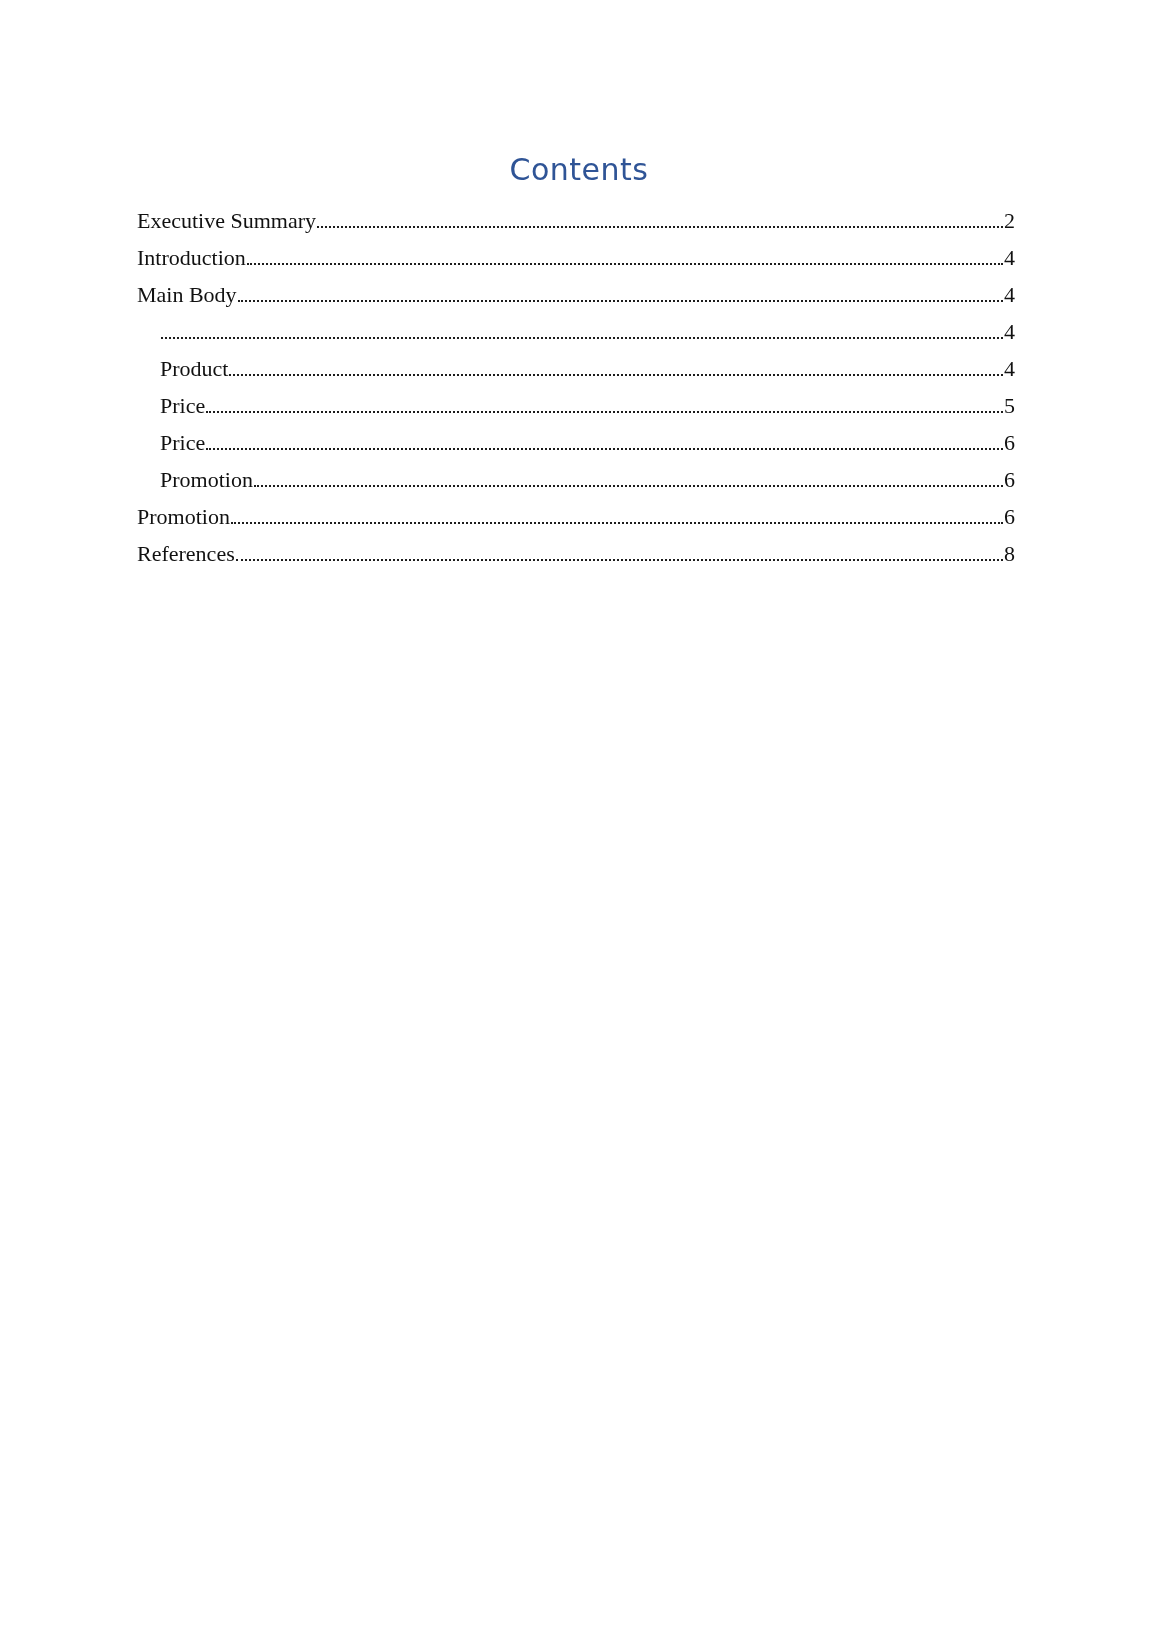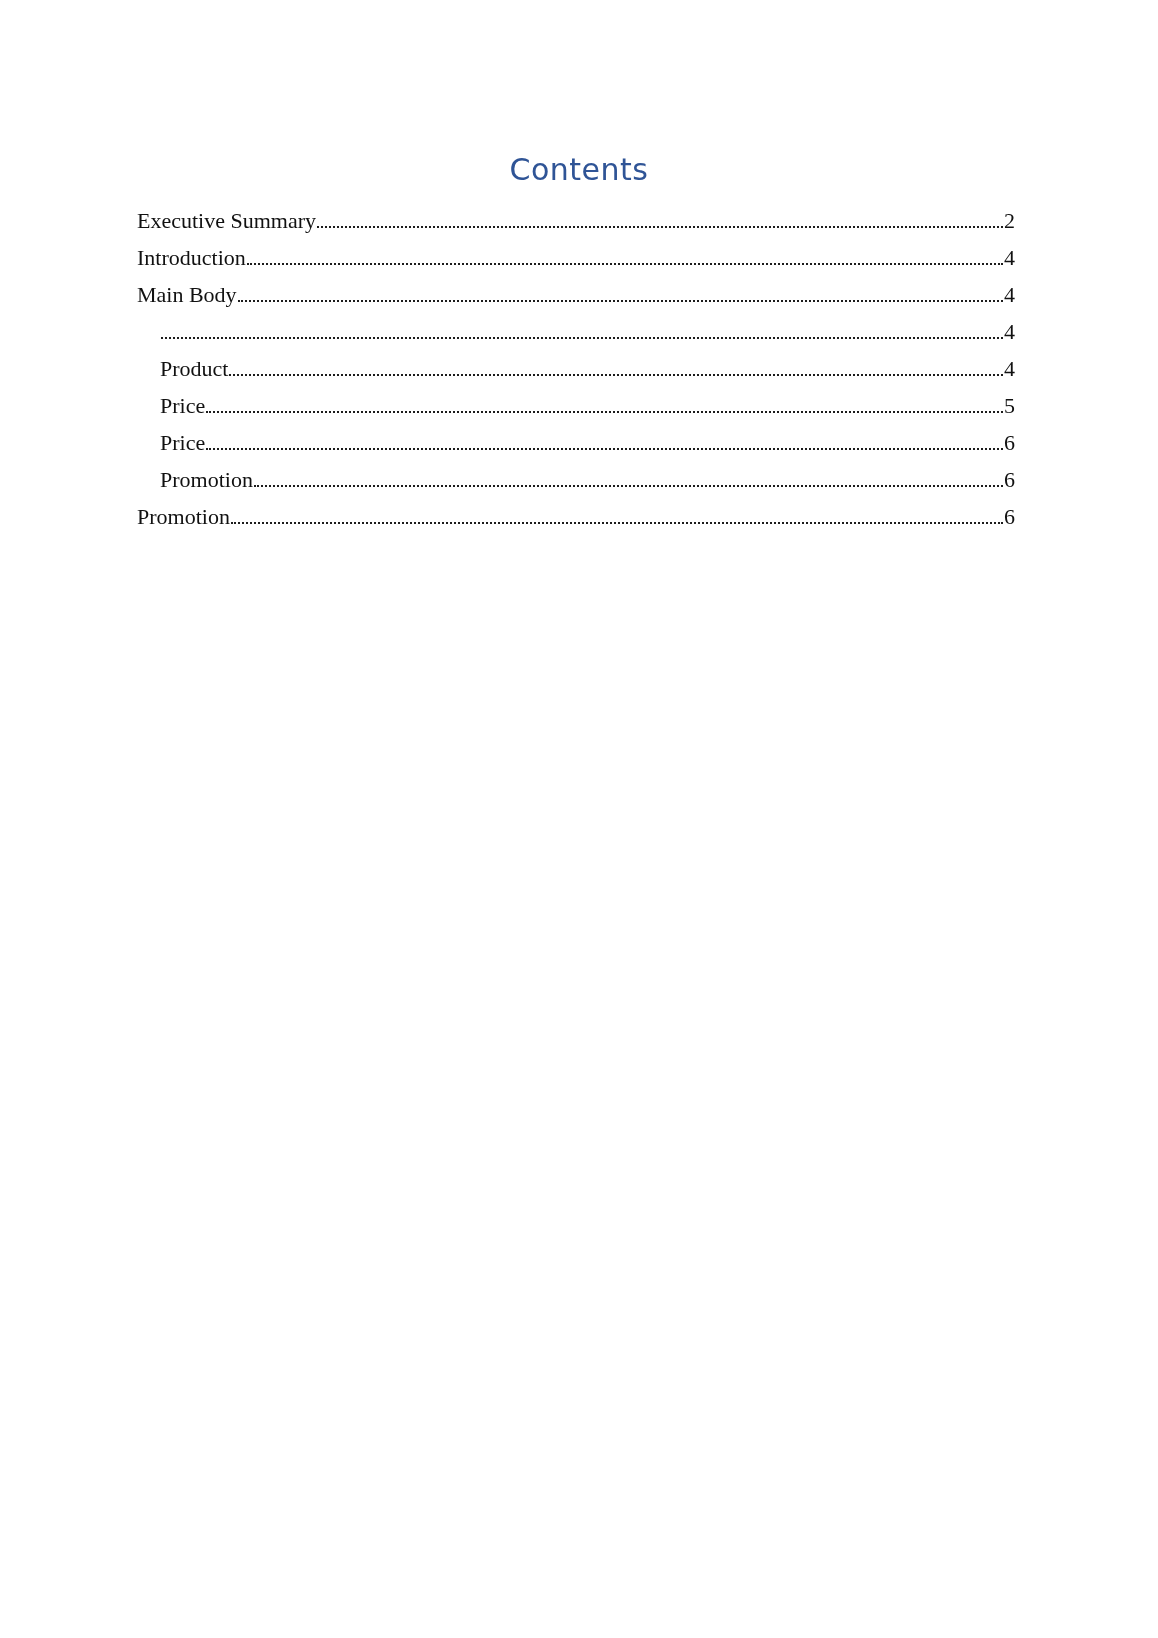--- a/index.html
+++ b/index.html
@@ -103,15 +103,20 @@
       <span class="toc-leader"></span>
       <span class="toc-page">6</span>
     </div>
 
     <div class="toc-row">
       <span class="toc-label">Promotion</span>
       <span class="toc-leader"></span>
       <span class="toc-page">6</span>
     </div>
 
+    <div class="toc-row">
+      <span class="toc-label">References</span>
+      <span class="toc-leader"></span>
+      <span class="toc-page">8</span>
+    </div>
 
   </div>
 </div>
 
 </body></html>

